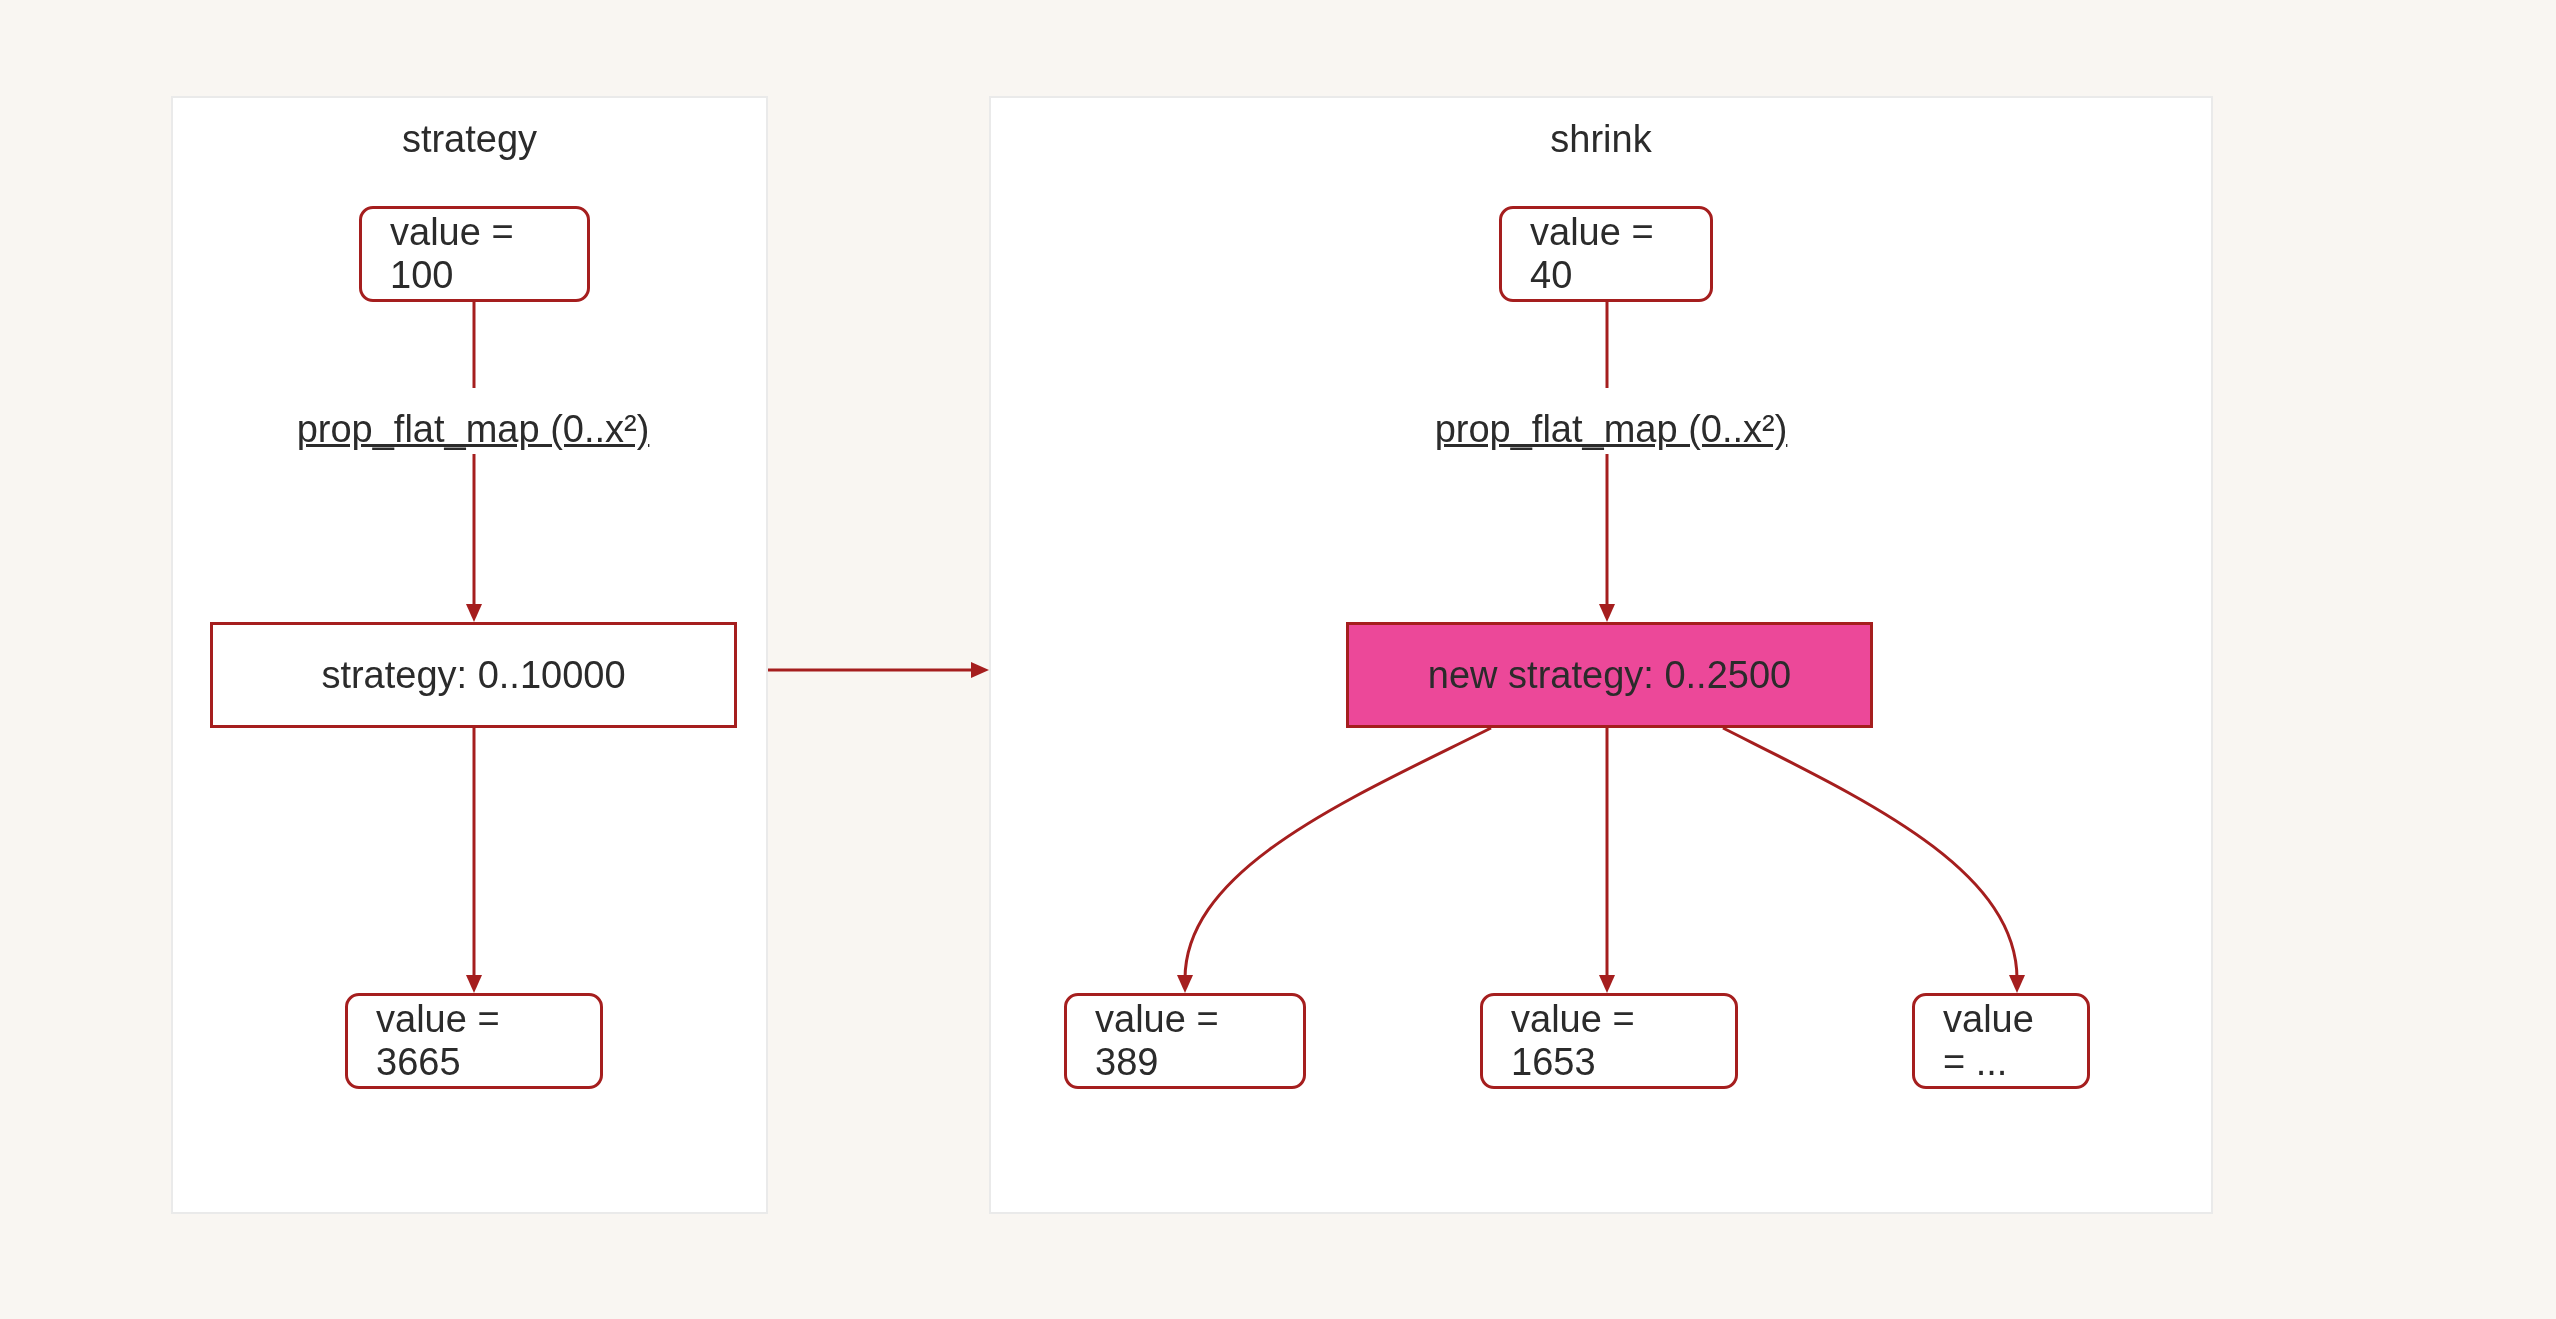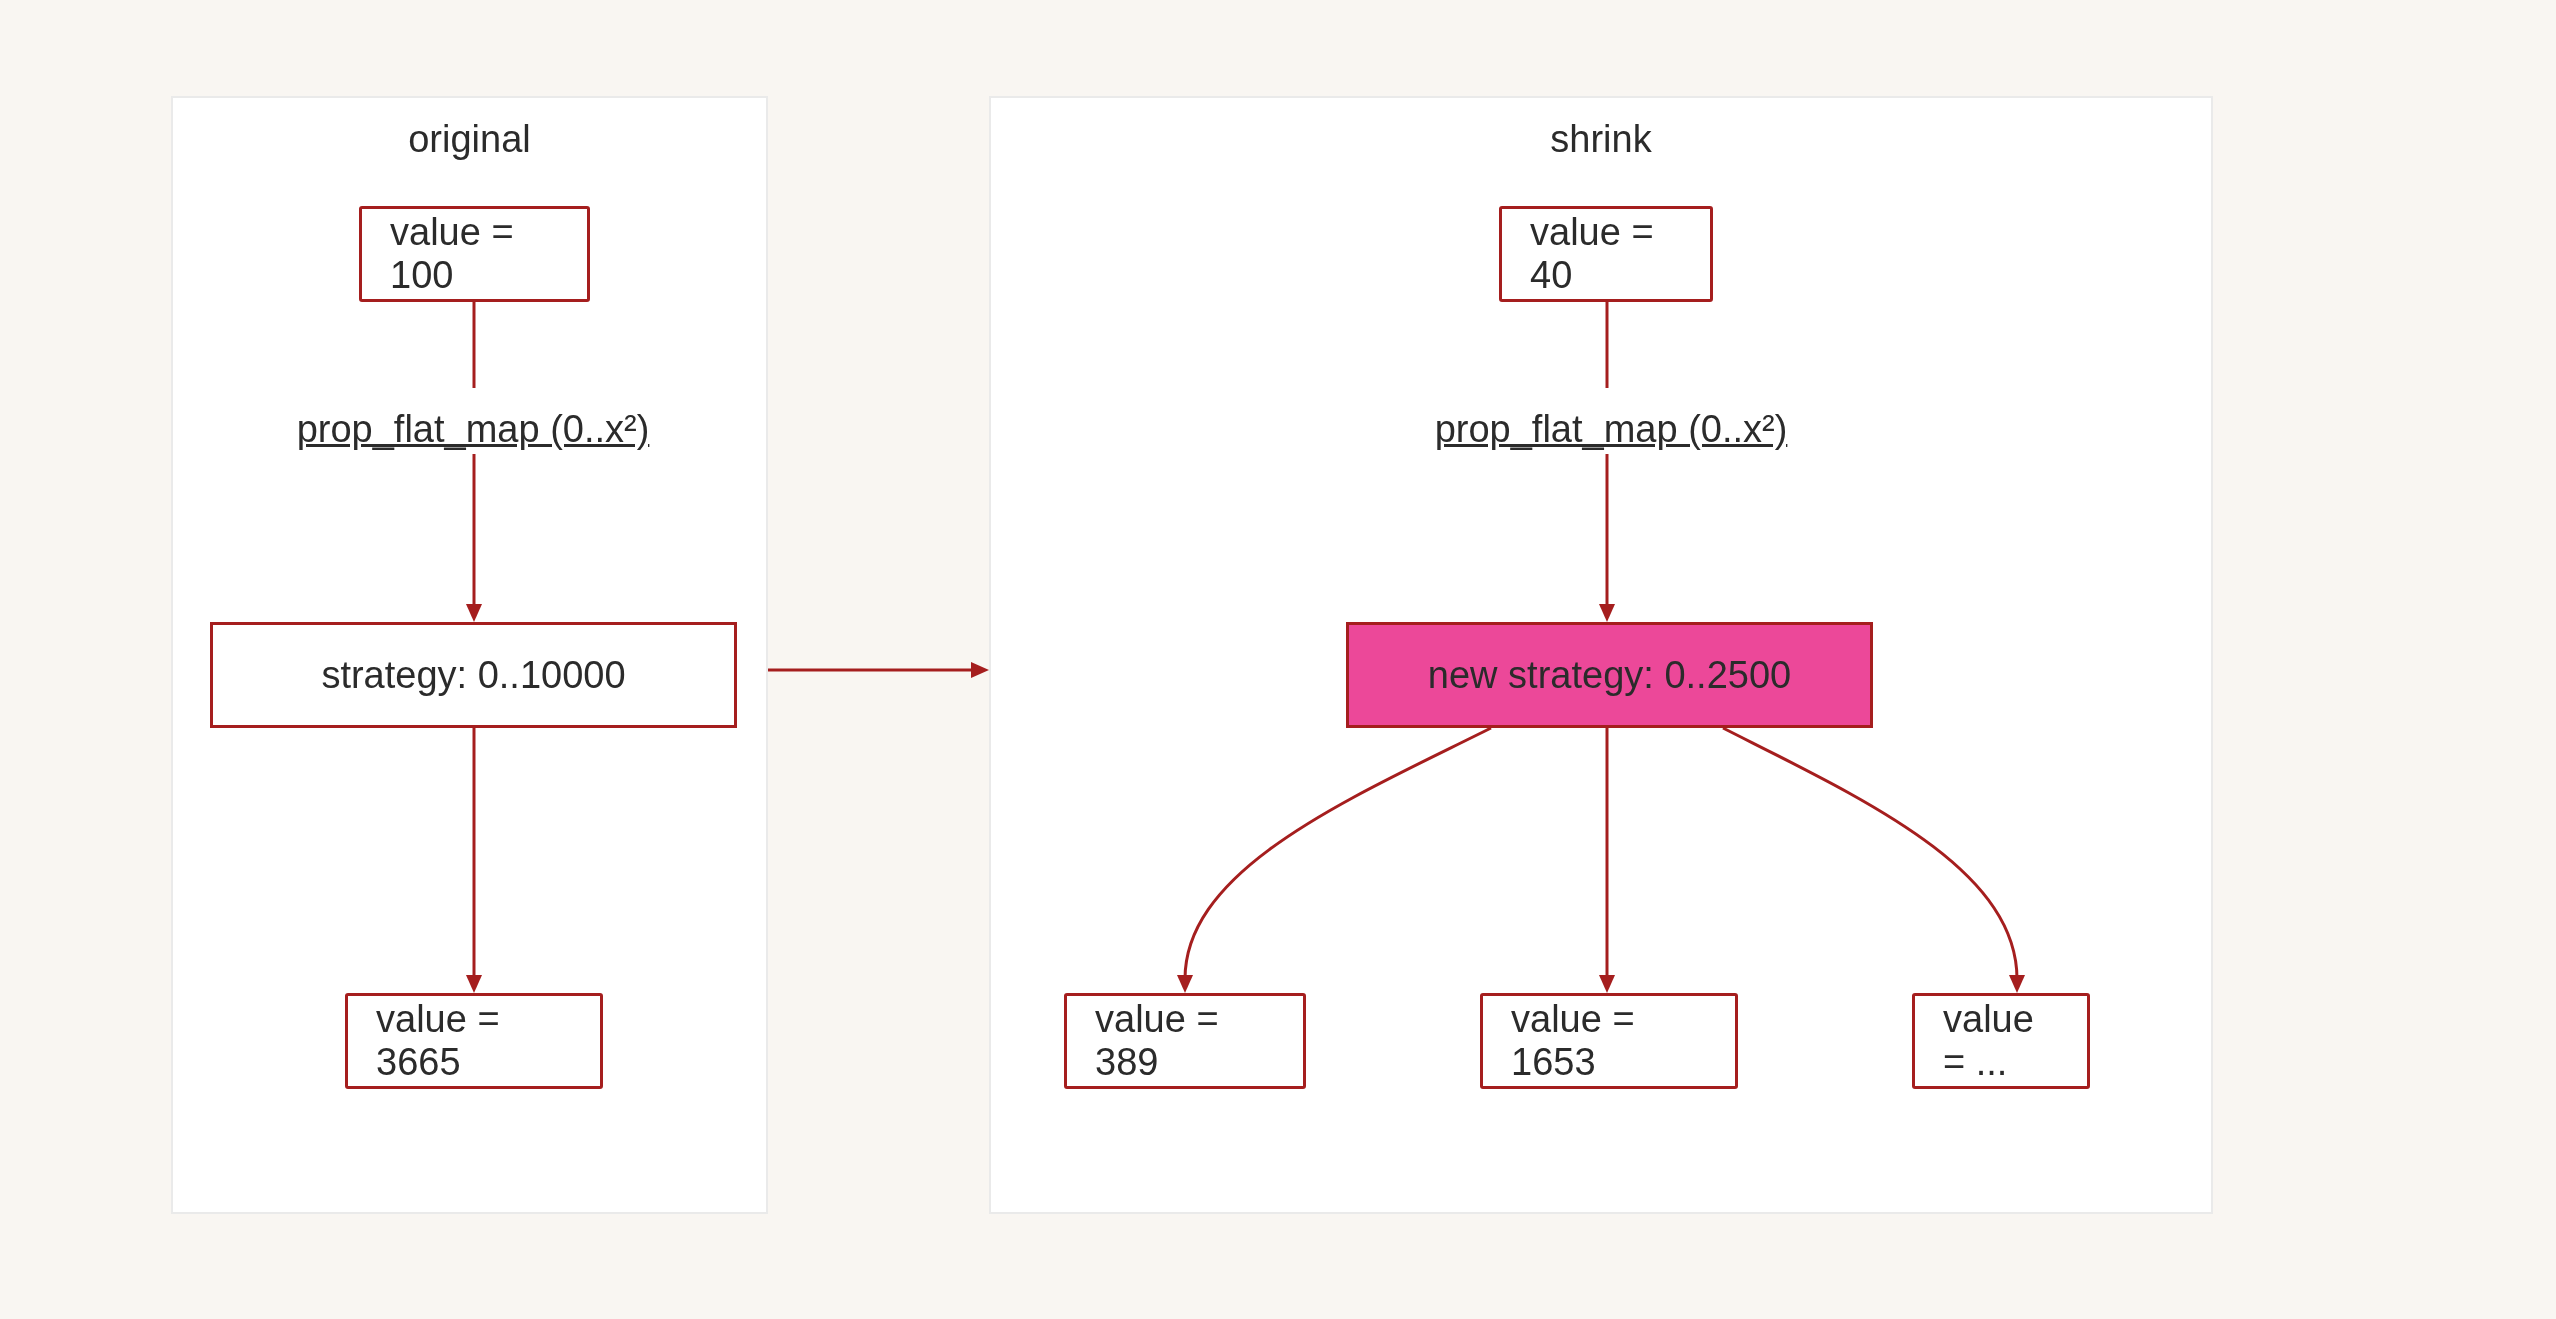--- a/index.html
+++ b/index.html
@@ -19,21 +19,21 @@
     .panel-title {
       position: absolute;
       width: 100%;
       text-align: center;
       font-size: 38px;
       top: 20px;
     }
     .node {
       position: absolute;
       border: 3px solid #A51E1E;
-      border-radius: 3px;
+      border-radius: 14px;
       background: #FFFFFF;
       font-size: 38px;
       display: flex;
       align-items: center;
       justify-content: center;
       padding: 0 28px;
       height: 96px;
     }
     .node-rect {
       border-radius: 0;
@@ -60,21 +60,21 @@
       fill: none;
     }
     .arrowhead {
       fill: #A51E1E;
     }
   </style>
 </head>
 <body>
 
 <div class="panel" style="left:171px; top:96px; width:597px; height:1118px;">
-  <div class="panel-title">original</div>
+  <div class="panel-title">strategy</div>
 
   <div class="node" style="left:186px; top:108px; width:231px;">
     <span>value = 100</span>
   </div>
 
   <div class="edge-label" style="left:80px; top:310px; width:440px;">prop_flat_map (0..x²)</div>
 
   <div class="node node-rect" style="left:37px; top:524px; width:527px;">
     <span>strategy: 0..10000</span>
   </div>

